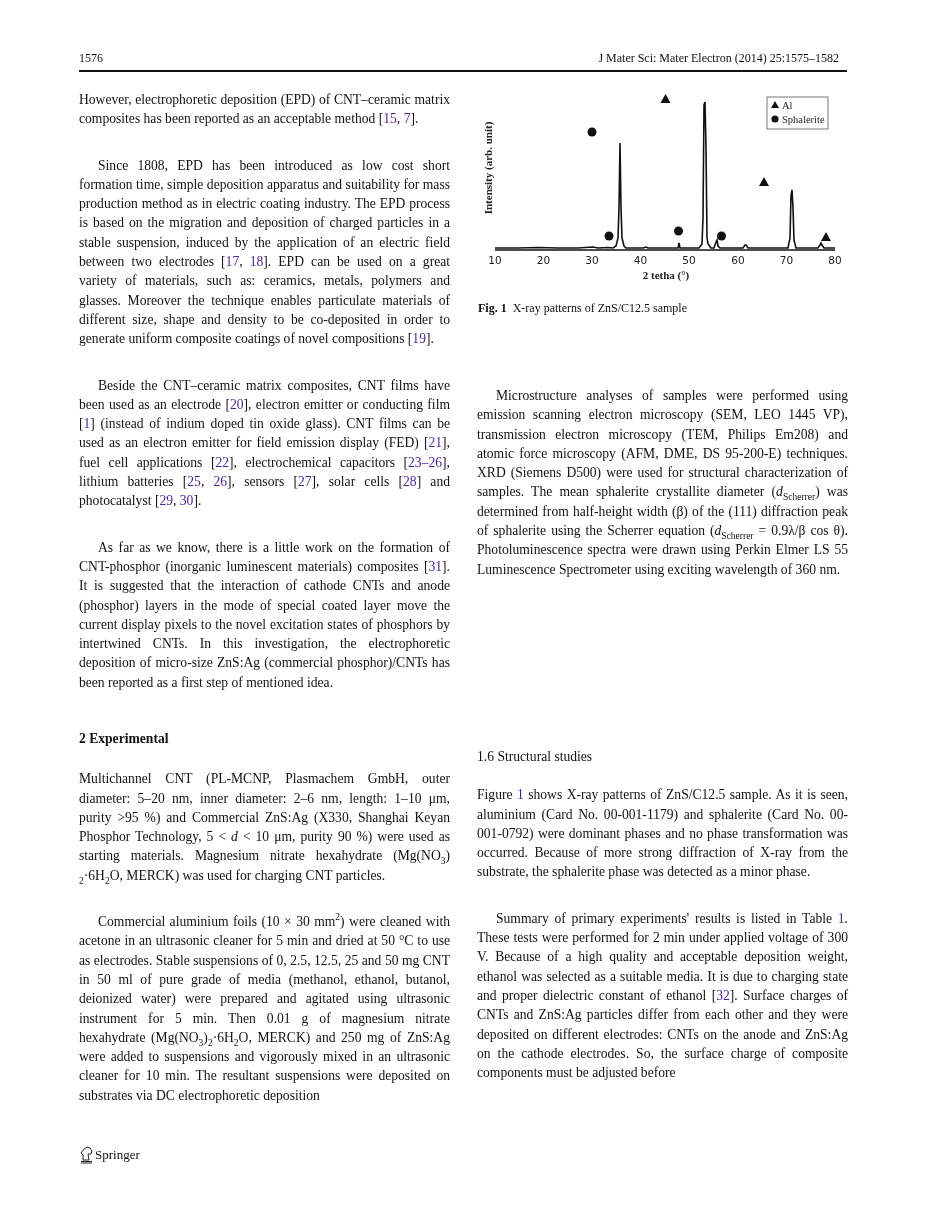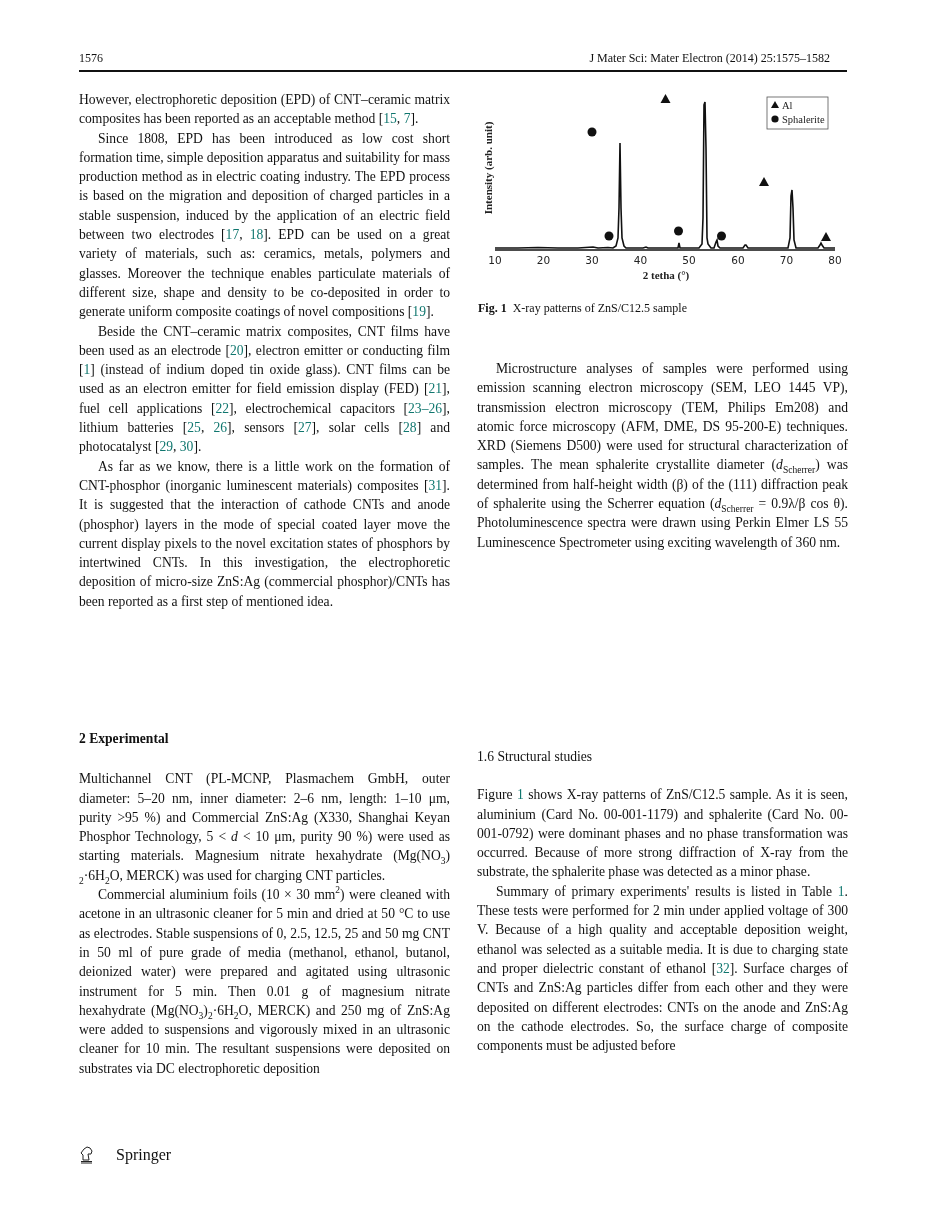--- a/index.html
+++ b/index.html
@@ -1,32 +1,32 @@
 <!DOCTYPE html>
 <html><head>
 <meta charset="utf-8">
 <style>
   html, body { margin: 0; padding: 0; background: #ffffff; }
   body { width: 925px; height: 1230px; position: relative; overflow: hidden;
          font-family: "Liberation Serif", "DejaVu Serif", serif; color: #111; }
   .header { position: absolute; left: 79px; top: 51px; width: 768px; height: 16px;
             font-size: 12px; }
   .header .pn { position: absolute; left: 0; top: 0; }
-  .header .jr { position: absolute; right: 17px; top: 0; }
+  .header .jr { position: absolute; right: 8px; top: 0; }
   .rule { position: absolute; left: 79px; top: 70px; width: 768px; height: 1.5px; background: #111; }
   .col { position: absolute; width: 371px; font-size: 13.6px; line-height: 19.3px; text-align: justify; }
   .col p { margin: 0; }
-  .col p.ind { text-indent: 19px; }
-  .ref { color: #0f766e; }
+  .col p.ind { text-indent: 19px; margin-top: 27px; }
+  .ref { color: #4c1d95; }
   .sec-head { font-weight: bold; font-size: 13.6px; }
   .subsec { font-size: 13.6px; }
   .fig { position: absolute; left: 478px; top: 88px; width: 370px; height: 200px; }
   .figcap { position: absolute; left: 478px; top: 301px; font-size: 12px; }
   .figcap b { font-weight: bold; }
-  .footer { position: absolute; left: 79px; top: 1146px; font-size: 16px; display: flex; align-items: center; gap: 21px; }
+  .footer { position: absolute; left: 79px; top: 1146px; font-size: 13px; display: flex; align-items: center; gap: 0; }
   sub, sup { font-size: 70%; line-height: 0; }
 </style>
 </head>
 <body>
 
 <div class="header">
   <span class="pn">1576</span>
   <span class="jr">J Mater Sci: Mater Electron (2014) 25:1575–1582</span>
 </div>
 <div class="rule"></div>

